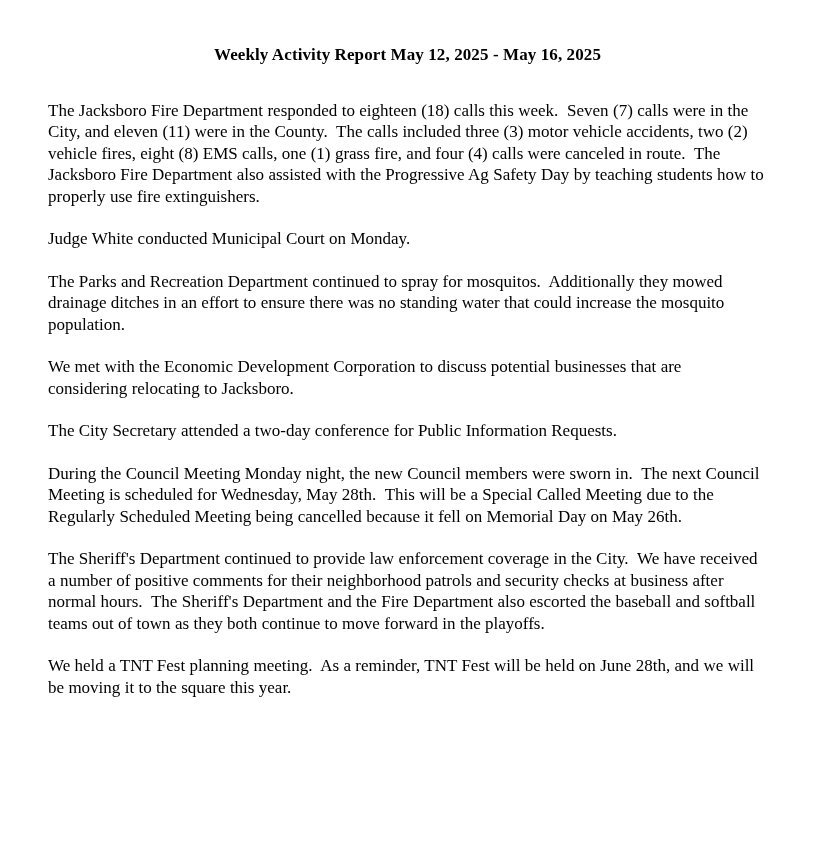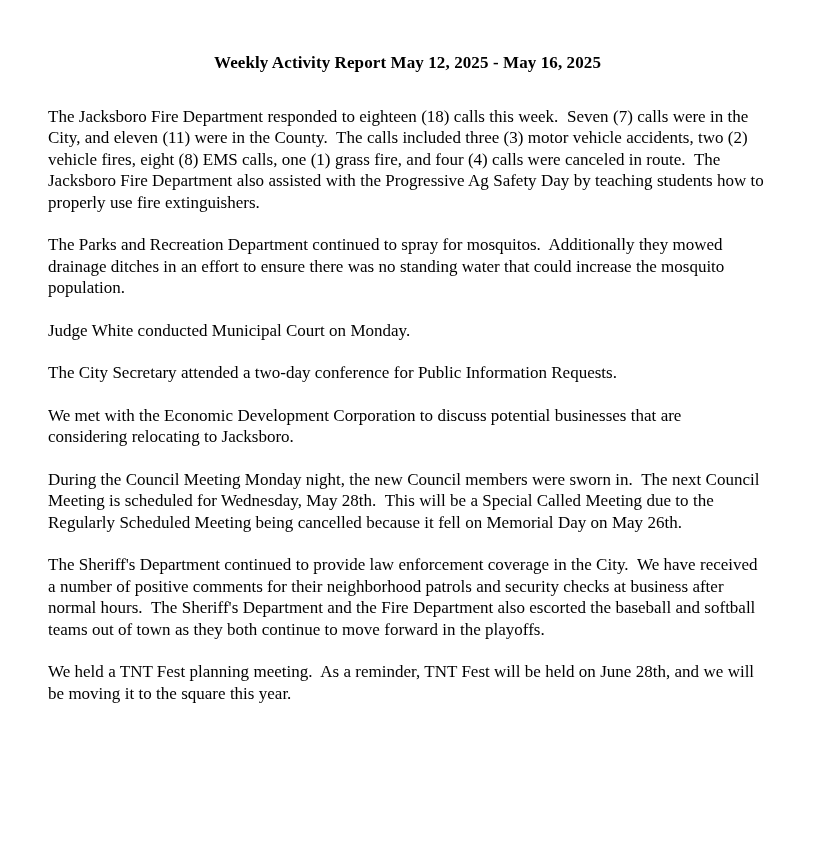--- a/index.html
+++ b/index.html
@@ -19,31 +19,31 @@
     height: 849px;
     background: #ffffff;
     position: relative;
     box-sizing: border-box;
   }
   .doc-title {
     text-align: center;
     font-weight: bold;
     font-size: 17px;
     line-height: 21.5px;
-    margin: 8px;
+    margin: 0;
     padding-top: 44px;
     letter-spacing: 0.1px;
   }
   .body-block {
     padding-left: 48px;
     padding-right: 50px;
     padding-top: 22px;
   }
   p.para {
-    margin: 2px 0 21px 0;
+    margin: 12px 0 21px 0;
     font-size: 17px;
     line-height: 21.5px;
     text-align: left;
     width: 717px;
     white-space: pre-wrap;
     word-spacing: 0.1px;
   }
   p.para:last-child {
     margin-bottom: 0;
   }
@@ -52,27 +52,27 @@
 <body>
 
 <div class="page">
 
   <h1 class="doc-title">Weekly Activity Report May 12, 2025 - May 16, 2025</h1>
 
   <div class="body-block">
 
     <p class="para">The Jacksboro Fire Department responded to eighteen (18) calls this week.  Seven (7) calls were in the City, and eleven (11) were in the County.  The calls included three (3) motor vehicle accidents, two (2) vehicle fires, eight (8) EMS calls, one (1) grass fire, and four (4) calls were canceled in route.  The Jacksboro Fire Department also assisted with the Progressive Ag Safety Day by teaching students how to properly use fire extinguishers.</p>
 
+    <p class="para">Judge White conducted Municipal Court on Monday.</p>
+
     <p class="para">The Parks and Recreation Department continued to spray for mosquitos.  Additionally they mowed drainage ditches in an effort to ensure there was no standing water that could increase the mosquito population.</p>
 
-    <p class="para">Judge White conducted Municipal Court on Monday.</p>
+    <p class="para">We met with the Economic Development Corporation to discuss potential businesses that are considering relocating to Jacksboro.</p>
 
     <p class="para">The City Secretary attended a two-day conference for Public Information Requests.</p>
-
-    <p class="para">We met with the Economic Development Corporation to discuss potential businesses that are considering relocating to Jacksboro.</p>
 
     <p class="para">During the Council Meeting Monday night, the new Council members were sworn in.  The next Council Meeting is scheduled for Wednesday, May 28th.  This will be a Special Called Meeting due to the Regularly Scheduled Meeting being cancelled because it fell on Memorial Day on May 26th.</p>
 
     <p class="para">The Sheriff's Department continued to provide law enforcement coverage in the City.  We have received a number of positive comments for their neighborhood patrols and security checks at business after normal hours.  The Sheriff's Department and the Fire Department also escorted the baseball and softball teams out of town as they both continue to move forward in the playoffs.</p>
 
 
     <p class="para">We held a TNT Fest planning meeting.  As a reminder, TNT Fest will be held on June 28th, and we will be moving it to the square this year.</p>
 
 
 

